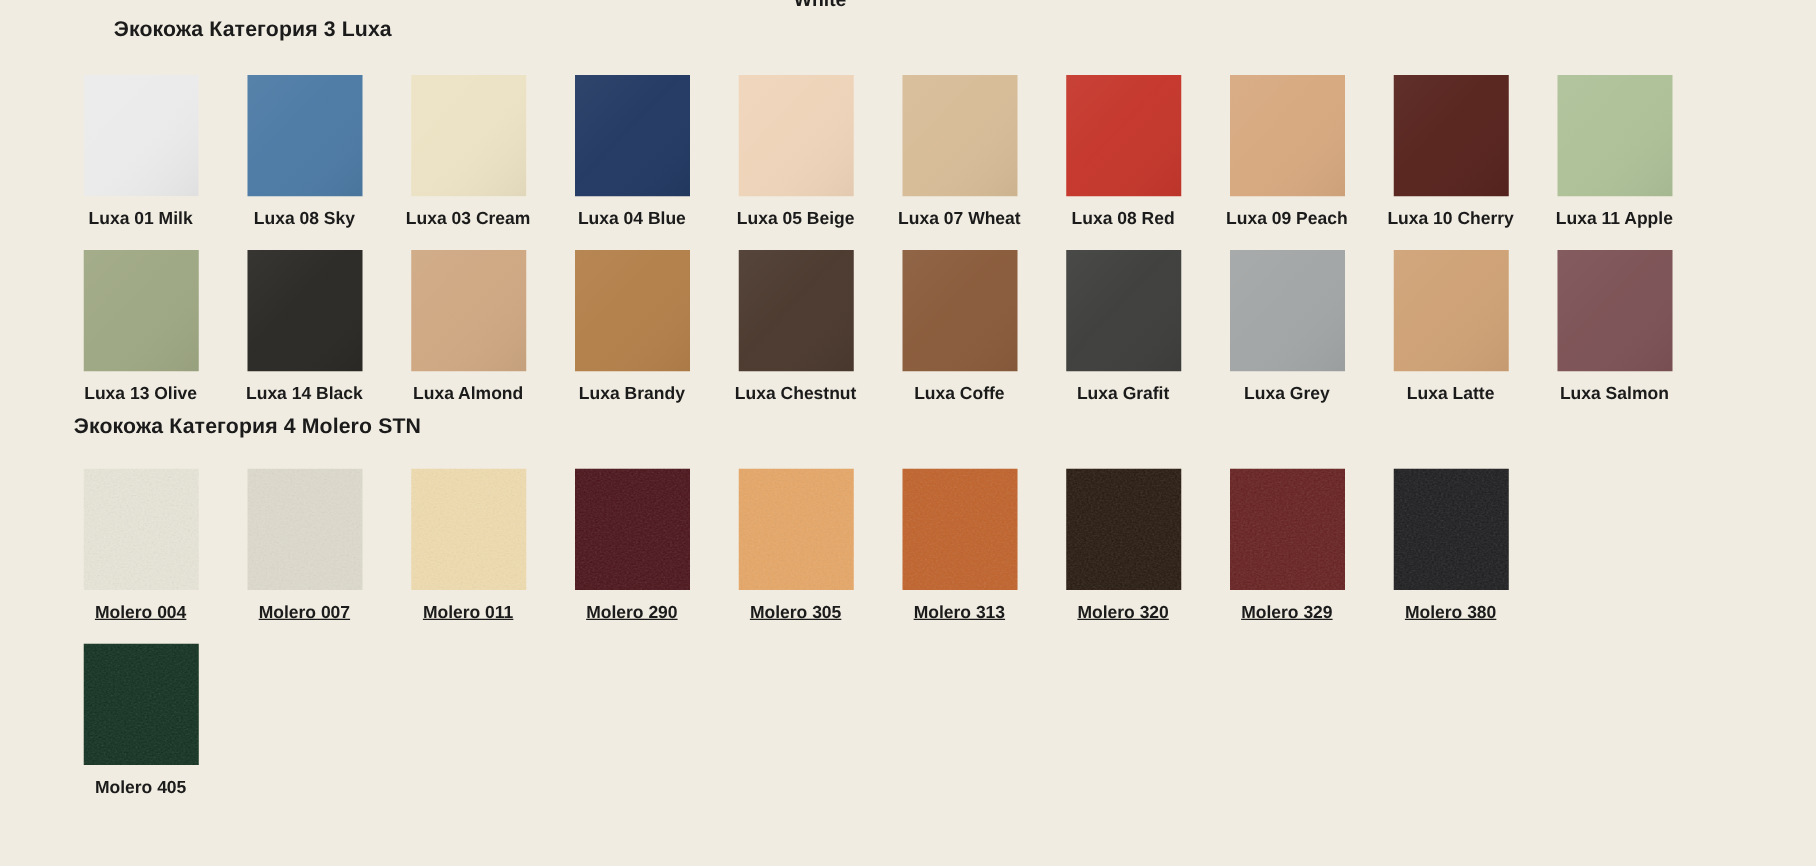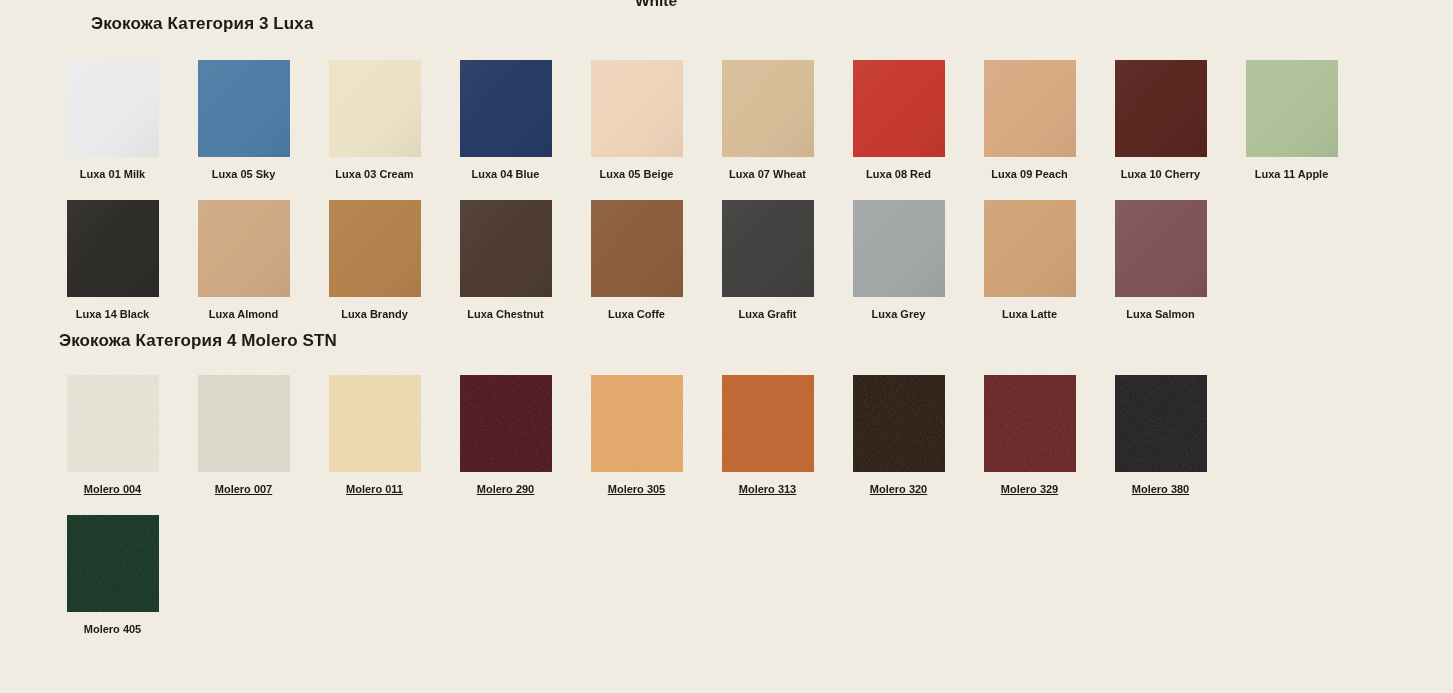--- a/index.html
+++ b/index.html
@@ -83,21 +83,21 @@
     background-size: 100% 100%;
   }
   .swatch-chip .grain {
     position: absolute;
     inset: 0;
     pointer-events: none;
   }
 
   .swatch-label {
     margin-top: 9px;
-    font-size: 11px;
+    font-size: 14px;
     font-weight: bold;
     line-height: 17px;
     color: #1b1b1b;
     text-align: center;
     white-space: nowrap;
   }
 
   .row-luxa-1 { margin-top: 26px; }
   .row-luxa-2 { margin-top: 17px; }
   .row-molero-1 { margin-top: 24px; text-decoration: underline; }
@@ -134,21 +134,21 @@
             <defs>
               <linearGradient id="sh1" x1="0" y1="0" x2="1" y2="1">
                 <stop offset="0%" stop-color="#ffffff" stop-opacity="0.055"></stop>
                 <stop offset="45%" stop-color="#ffffff" stop-opacity="0.012"></stop>
                 <stop offset="100%" stop-color="#000000" stop-opacity="0.05"></stop>
               </linearGradient>
             </defs>
             <rect width="92" height="97" fill="url(#sh1)"></rect>
           </svg>
         </div>
-        <div class="swatch-label">Luxa 05 Sky</div>
+        <div class="swatch-label">Luxa 08 Sky</div>
       </div>
       <div class="swatch-cell">
         <div class="swatch-chip" style="background: rgb(236, 226, 196);">
           <svg class="grain" viewBox="0 0 92 97" preserveAspectRatio="none" xmlns="http://www.w3.org/2000/svg">
             <defs>
               <linearGradient id="sh2" x1="0" y1="0" x2="1" y2="1">
                 <stop offset="0%" stop-color="#ffffff" stop-opacity="0.055"></stop>
                 <stop offset="45%" stop-color="#ffffff" stop-opacity="0.012"></stop>
                 <stop offset="100%" stop-color="#000000" stop-opacity="0.05"></stop>
               </linearGradient>
@@ -258,20 +258,35 @@
                 <stop offset="100%" stop-color="#000000" stop-opacity="0.05"></stop>
               </linearGradient>
             </defs>
             <rect width="92" height="97" fill="url(#sh9)"></rect>
           </svg>
         </div>
         <div class="swatch-label">Luxa 11 Apple</div>
       </div>
     </div>
     <div class="grid row-luxa-2">
+      <div class="swatch-cell">
+        <div class="swatch-chip" style="background: rgb(159, 168, 132);">
+          <svg class="grain" viewBox="0 0 92 97" preserveAspectRatio="none" xmlns="http://www.w3.org/2000/svg">
+            <defs>
+              <linearGradient id="sh10" x1="0" y1="0" x2="1" y2="1">
+                <stop offset="0%" stop-color="#ffffff" stop-opacity="0.055"></stop>
+                <stop offset="45%" stop-color="#ffffff" stop-opacity="0.012"></stop>
+                <stop offset="100%" stop-color="#000000" stop-opacity="0.05"></stop>
+              </linearGradient>
+            </defs>
+            <rect width="92" height="97" fill="url(#sh10)"></rect>
+          </svg>
+        </div>
+        <div class="swatch-label">Luxa 13 Olive</div>
+      </div>
       <div class="swatch-cell">
         <div class="swatch-chip" style="background: rgb(43, 42, 38);">
           <svg class="grain" viewBox="0 0 92 97" preserveAspectRatio="none" xmlns="http://www.w3.org/2000/svg">
             <defs>
               <linearGradient id="sh11" x1="0" y1="0" x2="1" y2="1">
                 <stop offset="0%" stop-color="#ffffff" stop-opacity="0.055"></stop>
                 <stop offset="45%" stop-color="#ffffff" stop-opacity="0.012"></stop>
                 <stop offset="100%" stop-color="#000000" stop-opacity="0.05"></stop>
               </linearGradient>
             </defs>

